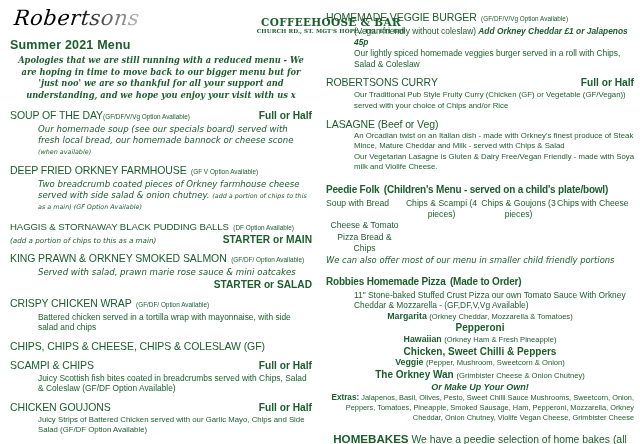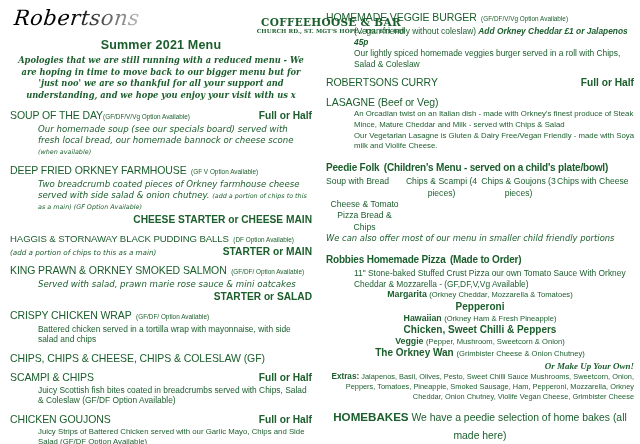--- a/index.html
+++ b/index.html
@@ -89,21 +89,21 @@
     position: absolute;
     left: 320px;
     top: 10px;
     width: 320px;
     padding: 0 6px 0 6px;
     box-sizing: border-box;
   }
 
   
   .menu-title {
-    text-align: center;
+    text-align: left;
     font-family: "Liberation Sans", sans-serif;
     font-weight: bold;
     font-size: 12.5px;
     color: #1b5e2c;
     margin: 0 0 3px 0;
     letter-spacing: 0.2px;
   }
   .intro {
     font-family: "DejaVu Serif", serif;
     font-style: italic;
@@ -206,22 +206,22 @@
     line-height: 11.6px;
     color: #1b5e2c;
     font-weight: bold;
   }
   .pizza-line .note {
     font-weight: normal;
     font-size: 7.6px;
   }
   .pizza-line.big { font-size: 10px; }
   .make-own {
-    text-align: right;
-    font-family: Liberation Serif, serif;
+    text-align: center;
+    font-family: Liberation Sans, sans-serif;
     font-style: italic;
     font-weight: bold;
     font-size: 9px;
     color: #1b5e2c;
     margin-top: 1px;
   }
   .extras {
     font-size: 7.4px;
     line-height: 9.8px;
     color: #1b5e2c;
@@ -268,21 +268,20 @@
         <div class="desc script"><span>Our homemade soup (see our specials board) served with fresh local bread, our homemade bannock or cheese scone </span><span class="tiny">(when available)</span></div>
       </div>
 
       <div class="item">
         <div class="item-head">
           <div class="name-wrap">
             <span class="iname">DEEP FRIED ORKNEY FARMHOUSE</span> <span class="tag">(GF V Option Available)</span>
           </div>
         </div>
         <div class="desc script"><span>Two breadcrumb coated pieces of Orkney farmhouse cheese served with side salad &amp; onion chutney.  </span><span class="tiny">(add a portion of chips to this as a main) (GF Option Available)</span></div>
-        <div class="right-note">CHEESE STARTER or CHEESE MAIN</div>
       </div>
 
       <div class="item">
         <div class="item-head">
           <div class="name-wrap">
             <span class="iname small">HAGGIS &amp; STORNAWAY BLACK PUDDING BALLS</span> <span class="tag">(DF Option Available)</span>
           </div>
         </div>
         <div class="split-line">
           <span class="left-ital">(add a portion of chips to this as a main)</span>
@@ -351,20 +350,21 @@
         <div class="desc">Our lightly spiced homemade veggies burger served in a roll with Chips, Salad &amp; Coleslaw</div>
       </div>
 
       <div class="item">
         <div class="item-head">
           <div class="name-wrap">
             <span class="iname">ROBERTSONS CURRY</span>
           </div>
           <div class="price">Full or Half</div>
         </div>
+        <div class="desc" style="font-size:7.8px;line-height:10.2px;">Our Traditional Pub Style Fruity Curry (Chicken (GF) or Vegetable (GF/Vegan)) served with your choice of Chips and/or Rice</div>
       </div>
 
       <div class="item">
         <div class="item-head">
           <div class="name-wrap">
             <span class="iname">LASAGNE (Beef or Veg)</span>
           </div>
         </div>
         <div class="desc" style="font-size:7.8px;line-height:10.2px;">An Orcadian twist on an Italian dish - made with Orkney's finest produce of Steak Mince, Mature Cheddar and Milk - served with Chips &amp; Salad</div>
         <div class="desc" style="font-size:7.8px;line-height:10.2px;">Our Vegetarian Lasagne is Gluten &amp; Dairy Free/Vegan Friendly - made with Soya milk and Violife Cheese.</div>

